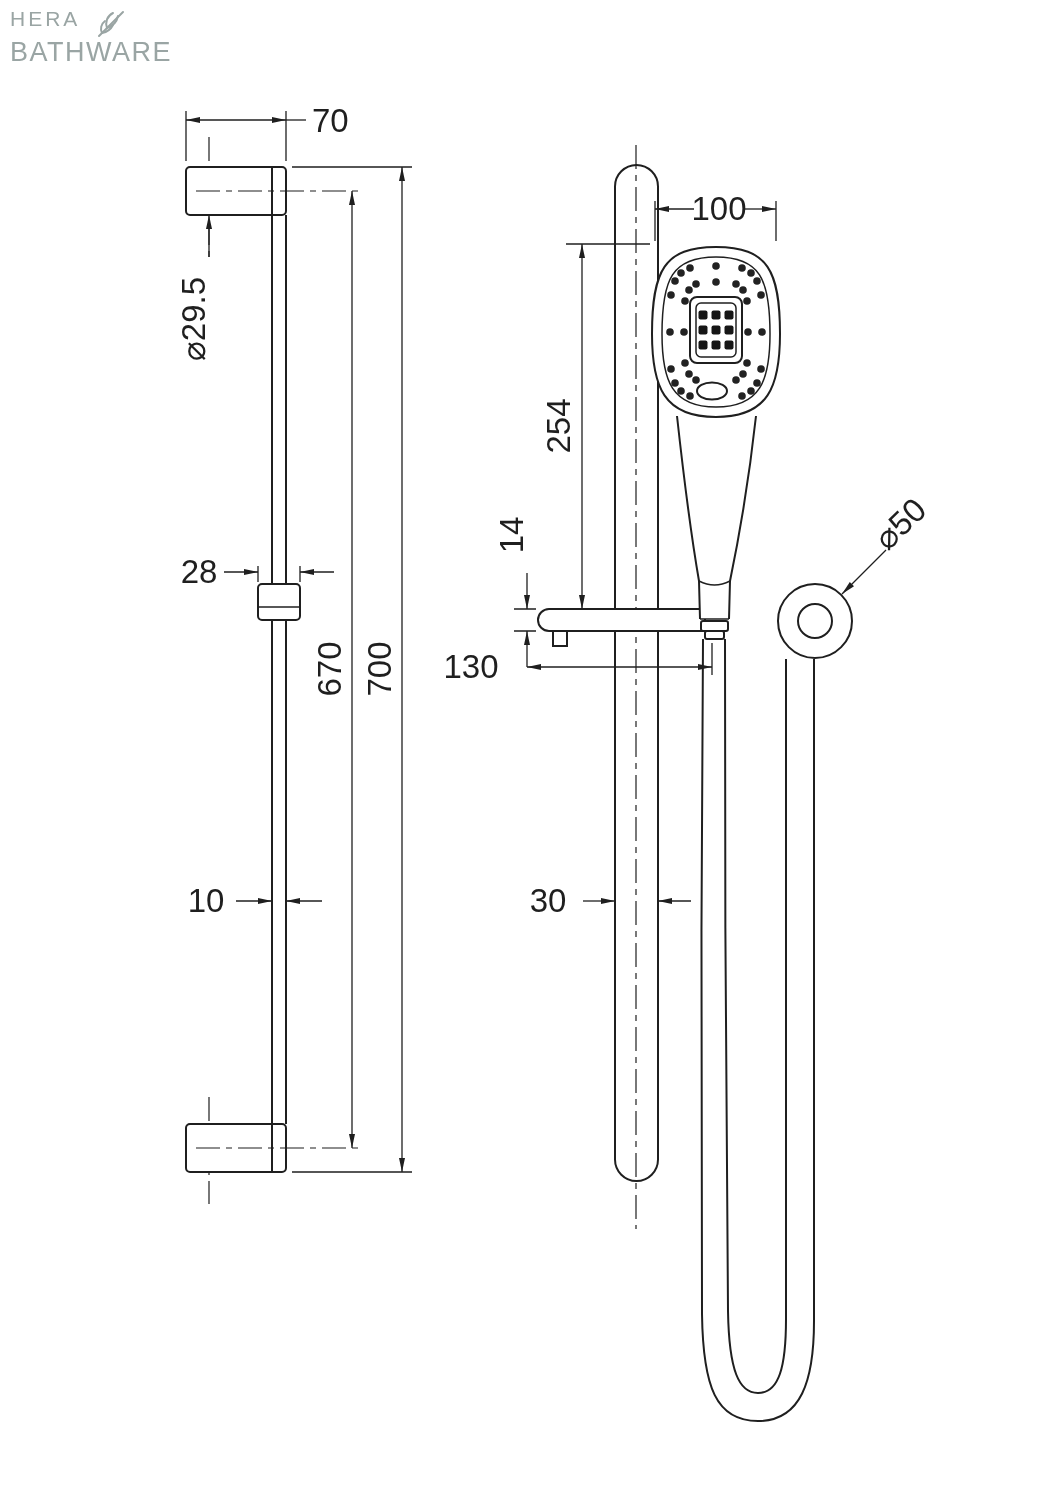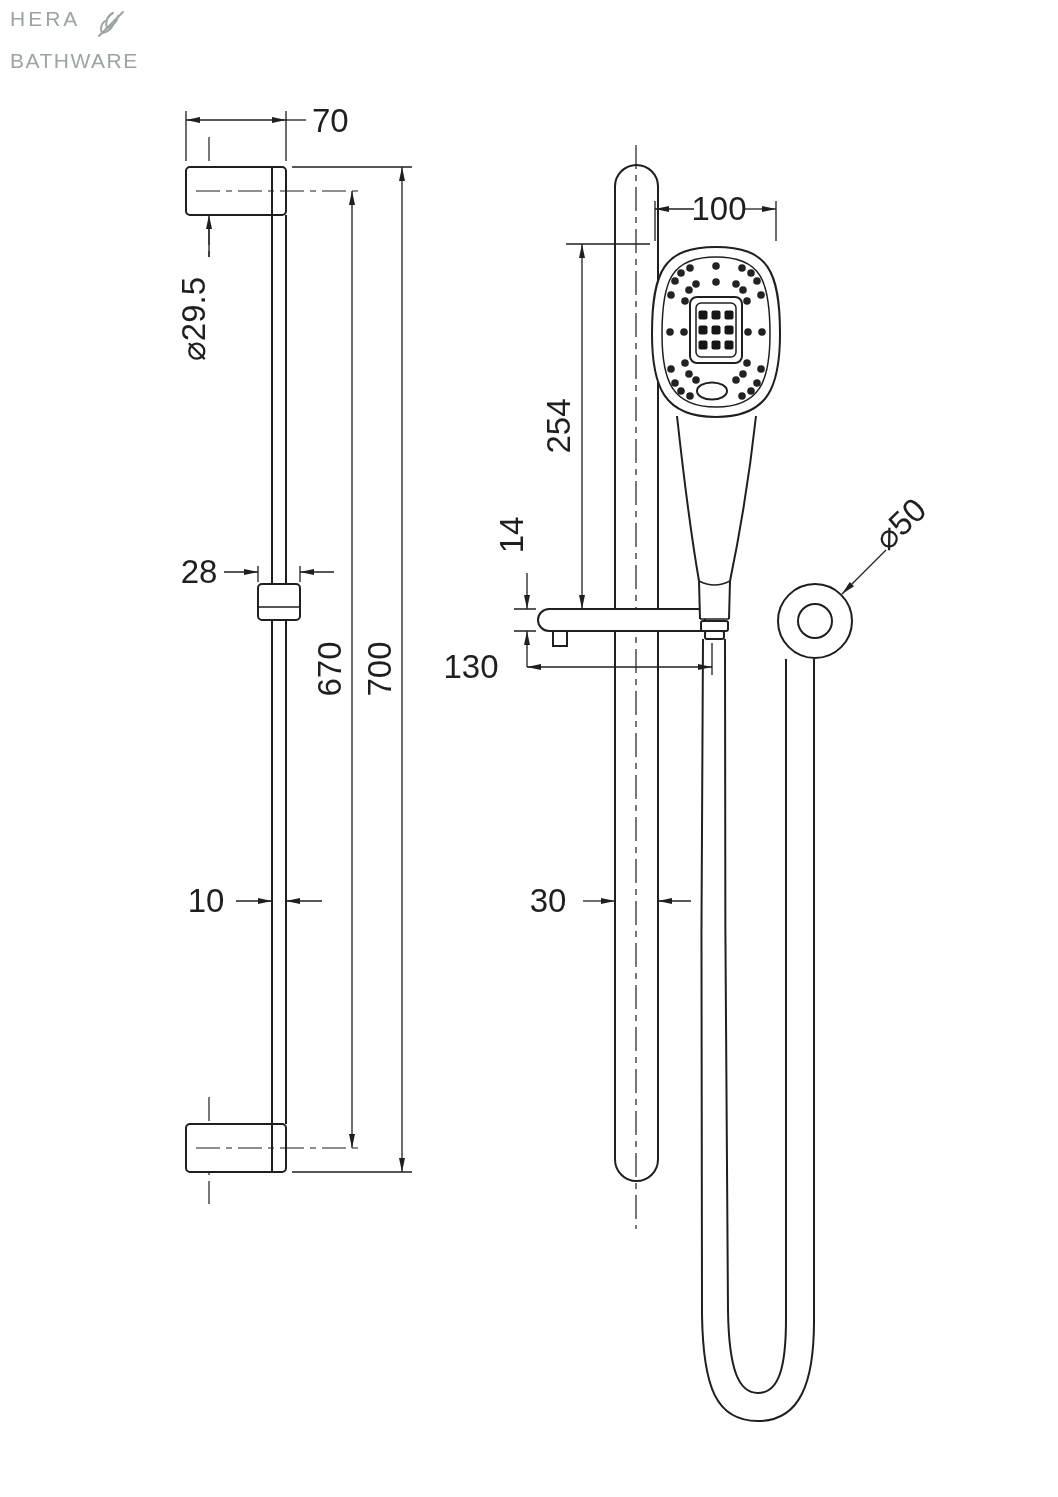--- a/index.html
+++ b/index.html
@@ -5,21 +5,21 @@
   :root{
     --line:#1f1f1f;
     --logo:#9aa5a4;
     --background:#ffffff;
   }
   html,body{margin:0;padding:0;background:var(--background);}
   .stage{position:relative;width:1058px;height:1497px;background:var(--background);overflow:hidden;font-family:"Liberation Sans","DejaVu Sans",sans-serif;}
   .logo{position:absolute;top:8px;left:10px;color:var(--logo);line-height:1.05;user-select:none;}
   .logo .row1{display:flex;align-items:flex-start;gap:13px;}
   .logo .name{font-size:21px;letter-spacing:3px;font-weight:400;}
-  .logo .sub{font-size:21px;letter-spacing:1.5px;font-weight:400;margin-top:12px;}
+  .logo .sub{font-size:27px;letter-spacing:1.5px;font-weight:400;margin-top:0;}
   .drawing{position:absolute;inset:0;margin-top:19px;}
   svg text{font-family:"Liberation Sans","DejaVu Sans",sans-serif;font-size:33px;fill:var(--line);}
   .ol{fill:none;stroke:var(--line);stroke-width:2;}
   .olf{fill:#fff;stroke:var(--line);stroke-width:2;}
   .thin{fill:none;stroke:var(--line);stroke-width:1.5;}
   .dim{fill:none;stroke:var(--line);stroke-width:1.3;}
   .cl{fill:none;stroke:var(--line);stroke-width:1.2;stroke-dasharray:24 6 6 6;}
   .dot{fill:#222;stroke:none;}
   .jet{fill:#161616;stroke:none;}
 </style>

